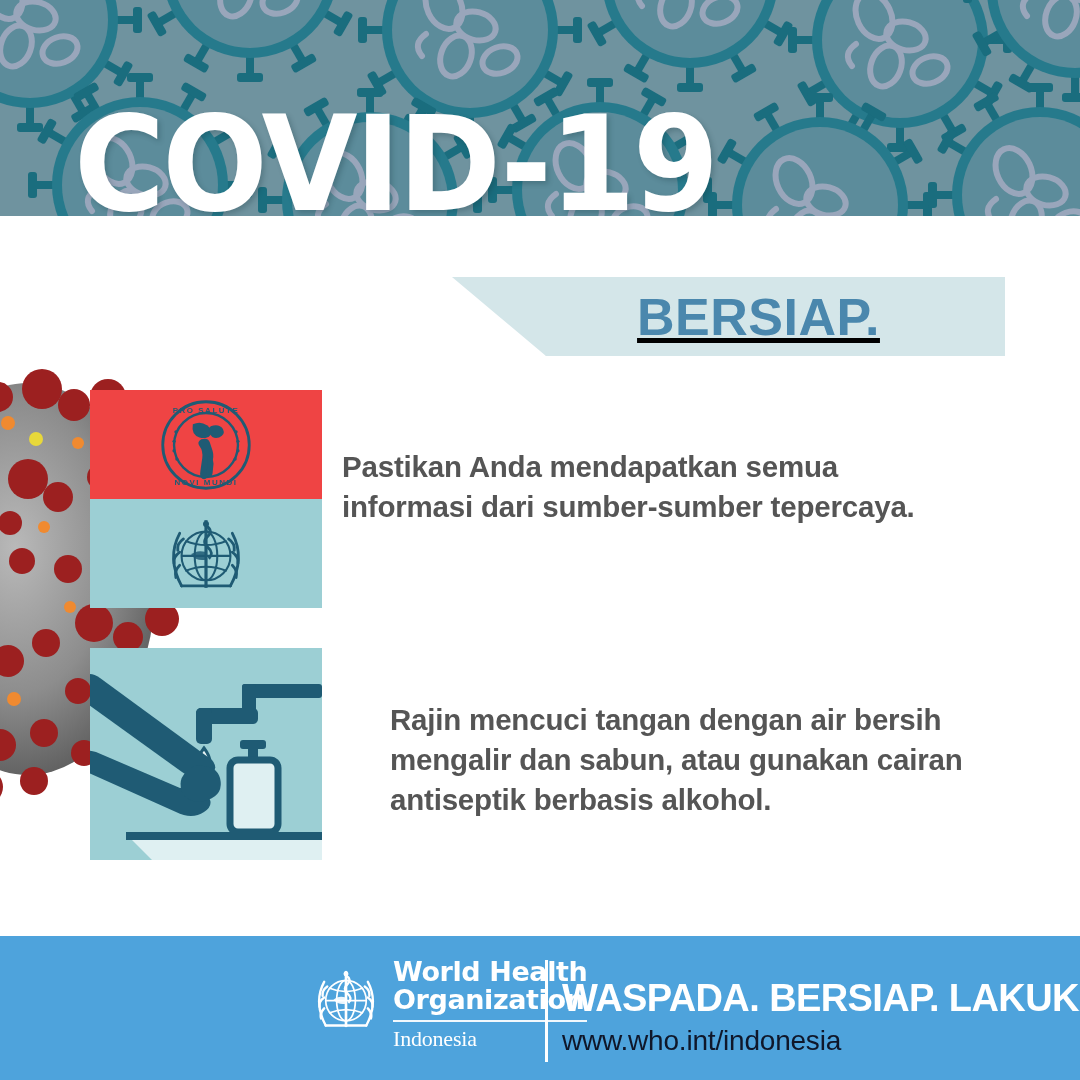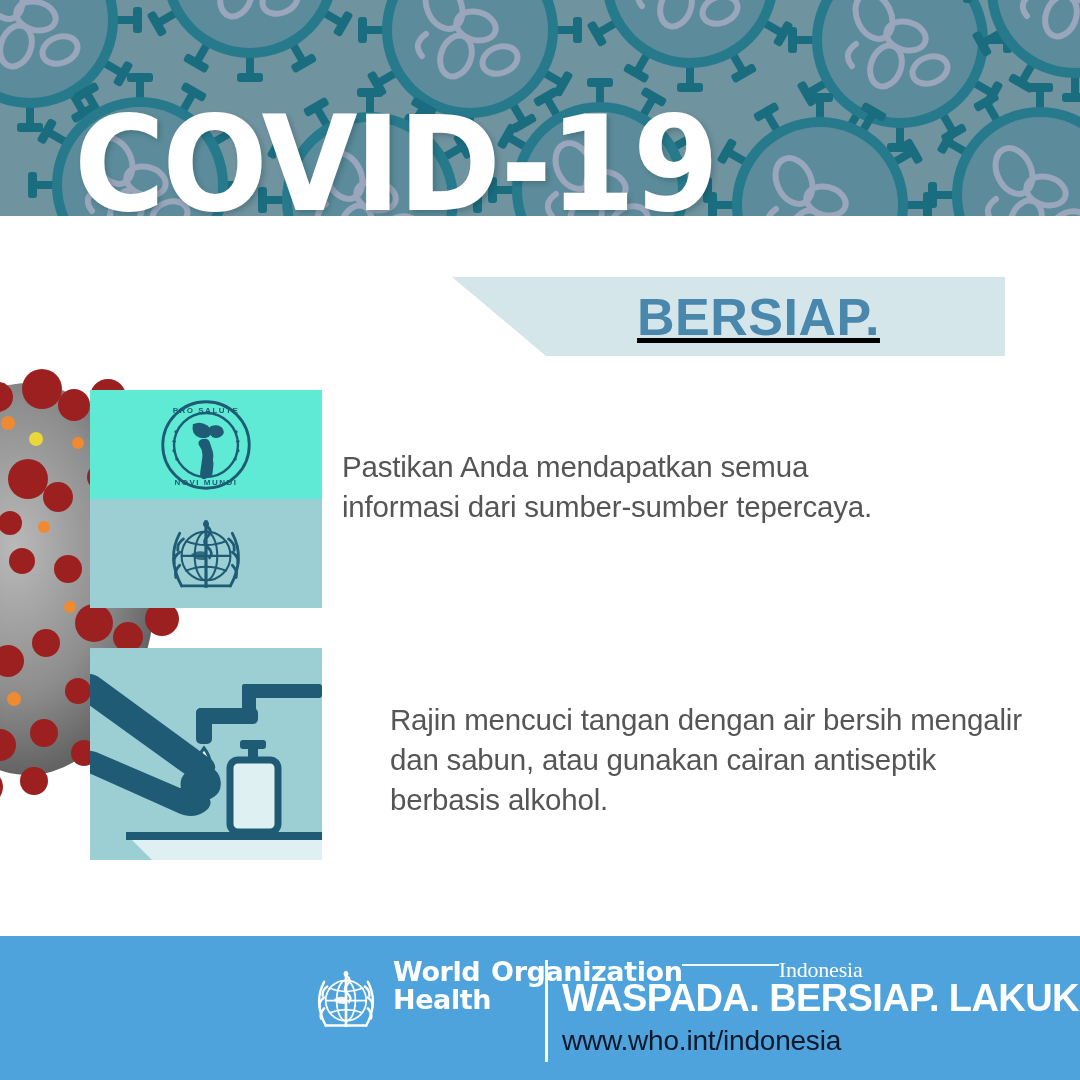--- a/index.html
+++ b/index.html
@@ -74,41 +74,41 @@
   .icon-box {
     position:absolute;
     left:90px;
     width:232px;
   }
   .box-info { top:390px; height:218px; }
   .box-wash { top:648px; height:212px; }
 
   .box-half-top {
     width:232px; height:109px;
-    background:#5eead4;
+    background:#ef4444;
     display:flex; align-items:center; justify-content:center;
   }
   .box-half-bottom {
     width:232px; height:109px;
     background:#9ccfd4;
     display:flex; align-items:center; justify-content:center;
   }
   .box-wash-inner {
     width:232px; height:212px;
     background:#9ccfd4;
     position:relative;
     overflow:hidden;
   }
 
   
   .body-text {
     position:absolute;
     left:342px;
     font-family:"Liberation Sans", sans-serif;
-    font-weight:normal;
+    font-weight:bold;
     font-size:29.5px;
     line-height:40px;
     color:#555555;
     letter-spacing:-0.2px;
   }
   .text-info { top:447px; width:580px; }
   .text-wash { top:700px; width:660px;margin-left:48px; }
 
   
   .footer {
@@ -120,20 +120,21 @@
   .who-logo-block {
     position:absolute;
     left:307px; top:22px;
     display:flex;
     align-items:flex-start;
   }
   .who-emblem { width:78px; height:78px; margin-top:2px; }
   .who-wordmark {
     margin-left:8px;
     display:flex;
+    flex-direction:column;
   }
   .who-name {
     font-family:"DejaVu Sans", sans-serif;
     font-size:27px;
     font-weight:bold;
     color:#ffffff;
     line-height:28px;
     letter-spacing:-0.4px;
   }
   .who-rule {

